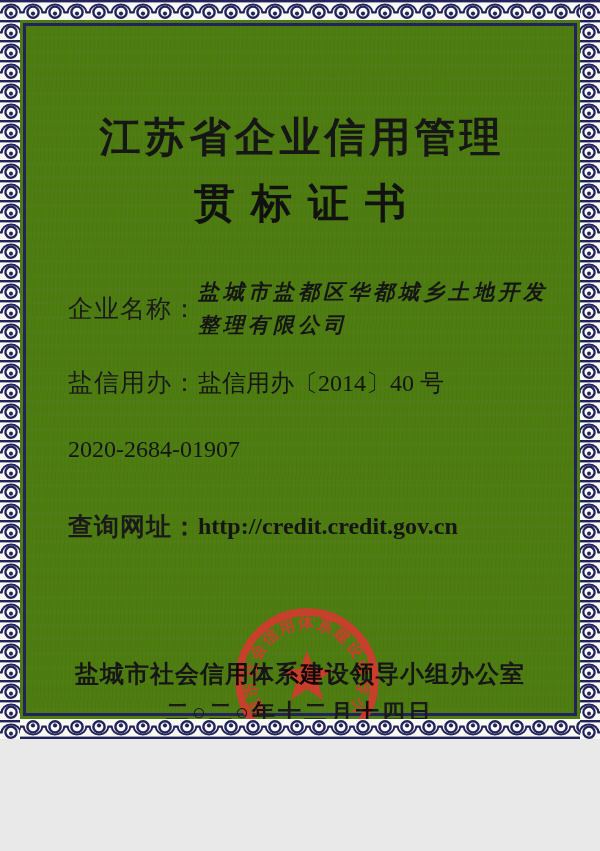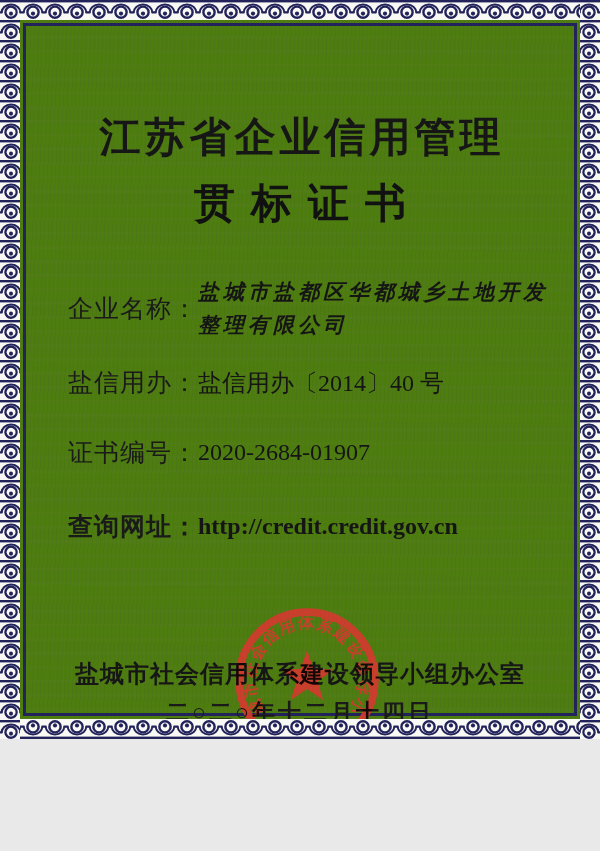--- a/index.html
+++ b/index.html
@@ -130,21 +130,20 @@
       <div class="field-label">企业名称：</div>
       <div class="field-value">盐城市盐都区华都城乡土地开发整理有限公司</div>
     </div>
 
     <div class="field f2">
       <div class="field-label">盐信用办：</div>
       <div class="field-value">盐信用办〔2014〕40 号</div>
     </div>
 
     <div class="field f3">
-      <div class="field-label">证书编号：</div>
       <div class="field-value">2020-2684-01907</div>
     </div>
 
     <div class="field f4">
       <div class="field-label">查询网址：</div>
       <div class="field-value">http://credit.credit.gov.cn</div>
     </div>
 
     <div class="issuer">盐城市社会信用体系建设领导小组办公室</div>
     <div class="issue-date">二○二○年十二月十四日</div>

